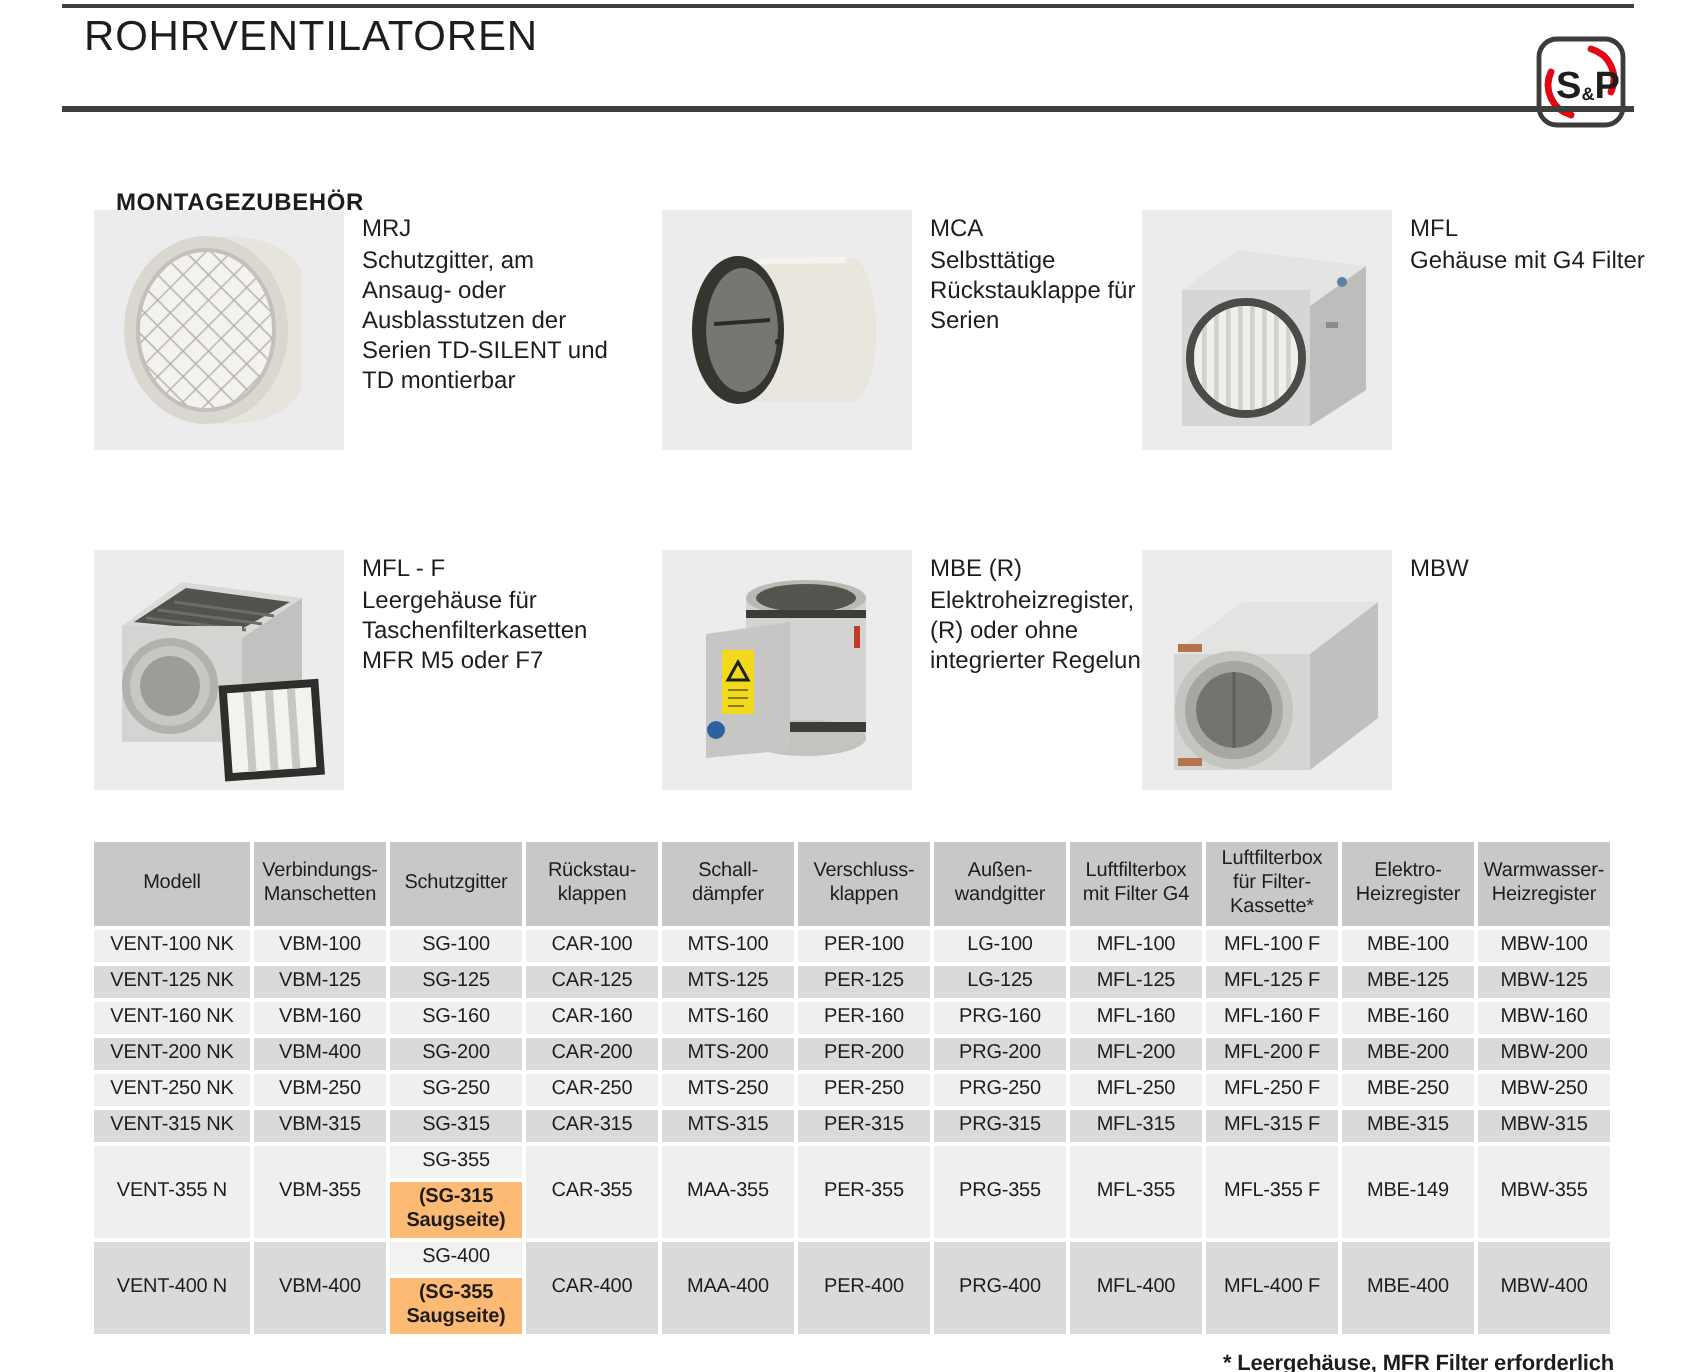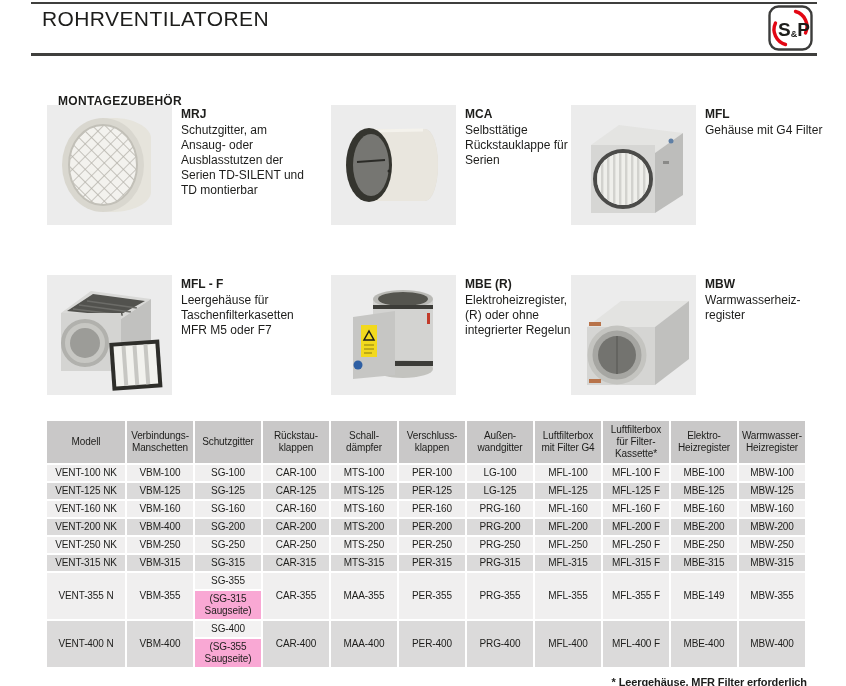--- a/index.html
+++ b/index.html
@@ -4,43 +4,43 @@
 <style>
   html,body{margin:0;padding:0;background:#fff;}
   body{width:846px;height:686px;position:relative;overflow:hidden;
        font-family:"Liberation Sans",sans-serif;color:var(--text,#1d1d1b);}
   .rule{position:absolute;left:31px;width:786px;background:#3f3f3d;}
   .rule.top{top:2px;height:2px;}
   .rule.under-title{top:53px;height:3px;}
   .title-block{position:absolute;left:42px;top:8px;line-height:21px;letter-spacing:.4px;}
   .title-block .cat{font-size:21px;font-weight:400;}
   .title-block .prod{font-size:17px;font-weight:700;}
-  .logo{position:absolute;left:768px;top:5px;width:45px;height:46px;}
+  .logo{position:absolute;left:768px;top:18px;width:45px;height:46px;}
   .section-title{position:absolute;left:42px;top:78px;margin:16px;font-size:12px;
        font-weight:700;letter-spacing:.3px;}
   
   .card{position:absolute;display:flex;gap:9px;}
   .card .tile{width:125px;height:120px;background:var(--image-tile-bg,#ececec);flex:0 0 auto;}
   .card .info{width:130px;font-size:12px;line-height:15px;padding-top:2px;}
-  .card .code{font-weight:700;margin-bottom:1px;}
+  .card .code{font-weight:400;margin-bottom:1px;}
   .r1{top:105px;} .r2{top:275px;}
   .c1{left:47px;} .c2{left:307px;padding-left:24px;} .c3{left:571px;}
   
   .table-wrap{position:absolute;left:45px;top:419px;width:762px;}
   table{border-collapse:separate;border-spacing:2px;width:762px;
         font-size:10px;line-height:12px;letter-spacing:-.1px;table-layout:fixed;}
   th{background:var(--table-header-bg,#c9c8c8);font-weight:400;white-space:pre-line;
      height:40px;vertical-align:middle;text-align:center;padding:1px 0;}
   td{text-align:center;vertical-align:middle;padding:2px 0;}
   tr.row-light td{background:var(--row-light-bg,#f0efef);}
   tr.row-dark td{background:var(--row-dark-bg,#dbdada);}
   td.split-cell{background:transparent !important;padding:0;vertical-align:top;}
   td.split-cell .sub{padding:2px 1px;}
   td.split-cell .sub-a{background:#f3f2f2;}
-  td.split-cell .sub-b{background:#f9a8d4;margin-top:2px;}
+  td.split-cell .sub-b{background:#fdba74;margin-top:2px;font-weight:bold;}
   .footnote{margin-top:7px;text-align:right;font-size:11px;font-weight:700;letter-spacing:-.1px;}
 </style>
 </head>
 <body>
 
 <div class="rule top"></div>
 
 <div class="title-block">
   <div class="cat">ROHRVENTILATOREN</div>
 </div>
@@ -181,21 +181,20 @@
       <rect x="16" y="52" width="68" height="58" fill="#d5d5d3"></rect>
       <circle cx="46" cy="80" r="27" fill="#a6a6a2" stroke="#c4c4c0" stroke-width="5"></circle>
       <circle cx="46" cy="80" r="19" fill="#73736f"></circle>
       <line x1="46" y1="61" x2="46" y2="99" stroke="#5f5f5b" stroke-width="1.5"></line>
       <rect x="18" y="47" width="12" height="4" fill="#b8734a"></rect>
       <rect x="18" y="104" width="12" height="4" fill="#b8734a"></rect>
     </svg>
   </div>
   <div class="info">
     <div class="code">MBW</div>
-    <div class="desc">Warmwasserheiz-register</div>
   </div>
 </div>
 
 <div class="table-wrap">
   <table>
     <colgroup>
       <col style="width:78px">
       <col style="width:66px">
         <col style="width:66px">
         <col style="width:66px">

